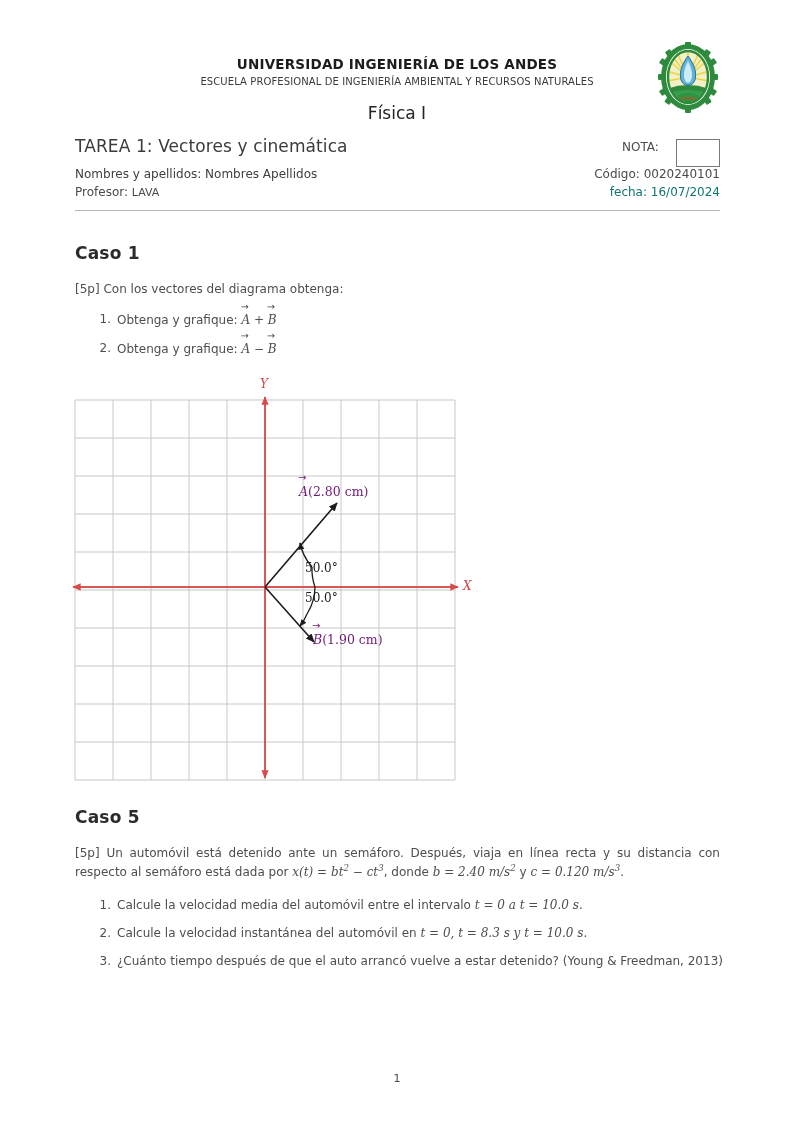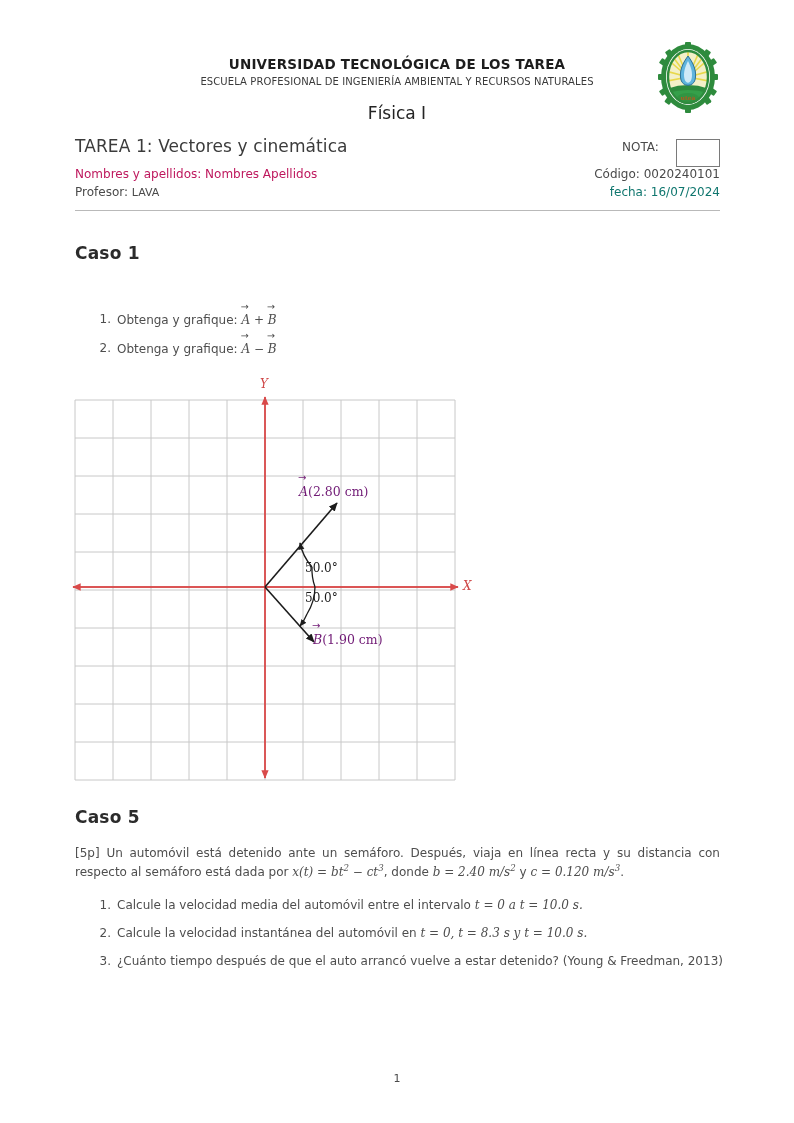--- a/index.html
+++ b/index.html
@@ -44,21 +44,21 @@
     position:absolute; left:622px; top:140px;
     font-size:12px; color:#4a4a4a;
   }
   .nota-box {
     position:absolute; left:676px; top:139px;
     width:42px; height:26px;
     border:1px solid #7a7a7a; background:#fff;
   }
   .nombres {
     position:absolute; left:75px; top:167px;
-    font-size:12px; color:#be185d;
+    font-size:12px; color:#404040;
   }
   .profesor {
     position:absolute; left:75px; top:185px;
     font-size:12px; color:#4a4a4a;
   }
   .smallcaps { font-variant:small-caps; font-size:11px; }
   .codigo {
     position:absolute; right:74px; top:167px;
     font-size:12px; color:#4a4a4a; text-align:right;
   }
@@ -129,21 +129,21 @@
   .pagenum {
     position:absolute; left:0; right:0; top:1072px;
     text-align:center; font-size:11px; color:#4a4a4a;
   }
 </style>
 </head>
 <body>
 
 <div class="page">
 
-  <div class="univ-name">UNIVERSIDAD TECNOLÓGICA DE LOS TAREA</div>
+  <div class="univ-name">UNIVERSIDAD INGENIERÍA DE LOS ANDES</div>
   <div class="school-name">ESCUELA PROFESIONAL DE INGENIERÍA AMBIENTAL Y RECURSOS NATURALES</div>
   <div class="course-title">Física I</div>
 
   <div class="logo">
     <svg viewBox="0 0 64 72" width="64" height="72">
       <defs>
         <clipPath id="ovalclip">
             <ellipse cx="32" cy="35" rx="20" ry="27"></ellipse>
           </clipPath>
       </defs>
@@ -204,20 +204,24 @@
   <div class="profesor">
     <span>Profesor:</span>
     <span class="smallcaps">LAVA</span>
   </div>
   <div class="codigo">Código: 0020240101</div>
   <div class="fecha">fecha: 16/07/2024</div>
   <div class="hrule"></div>
 
   <div class="section-head" style="left:75px; top:243px;">Caso 1</div>
 
+  <div class="para" style="left:75px; top:281px; width:645px;">
+    <span>[5p]</span>
+    <span>Con los vectores del diagrama obtenga:</span>
+  </div>
 
   <div class="olist" style="left:95px; top:312px; width:600px;">
     <div class="oitem">
       <span class="num">1.</span>
       <span>Obtenga y grafique:</span>
       <span class="mathr">
         <span class="vec">A</span>
         <span>+</span>
         <span class="vec">B</span>
       </span>

